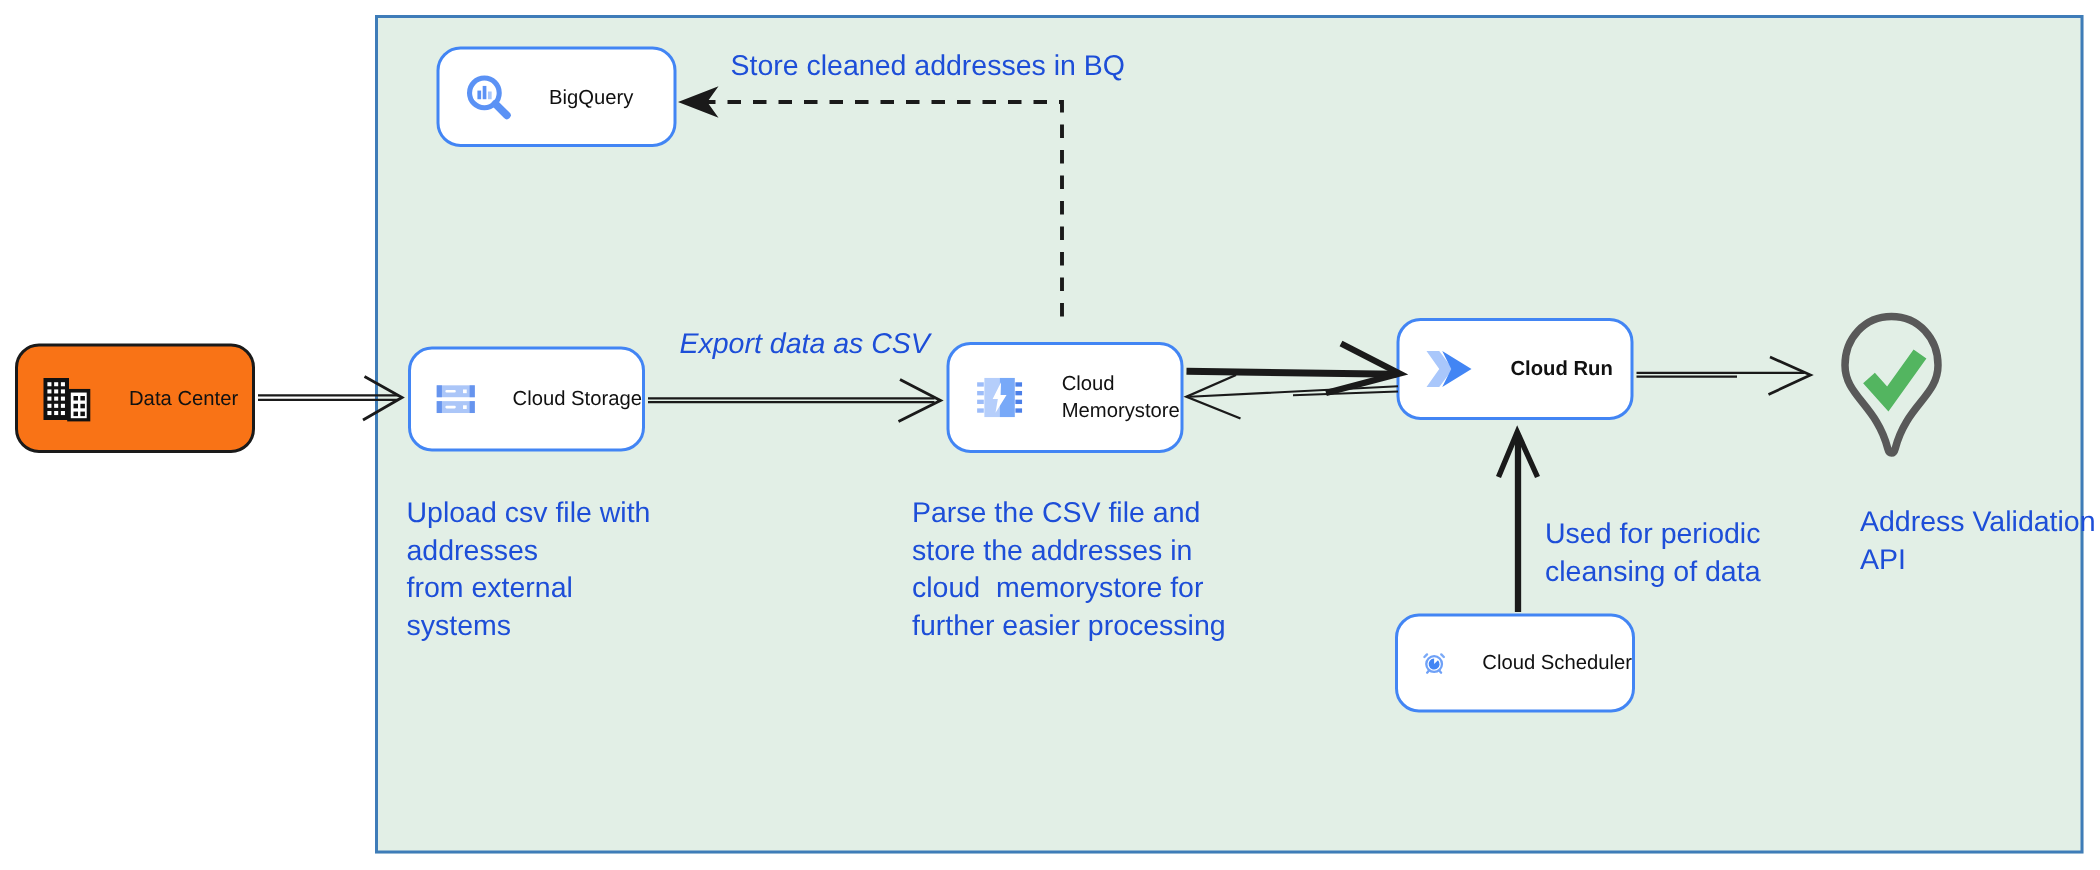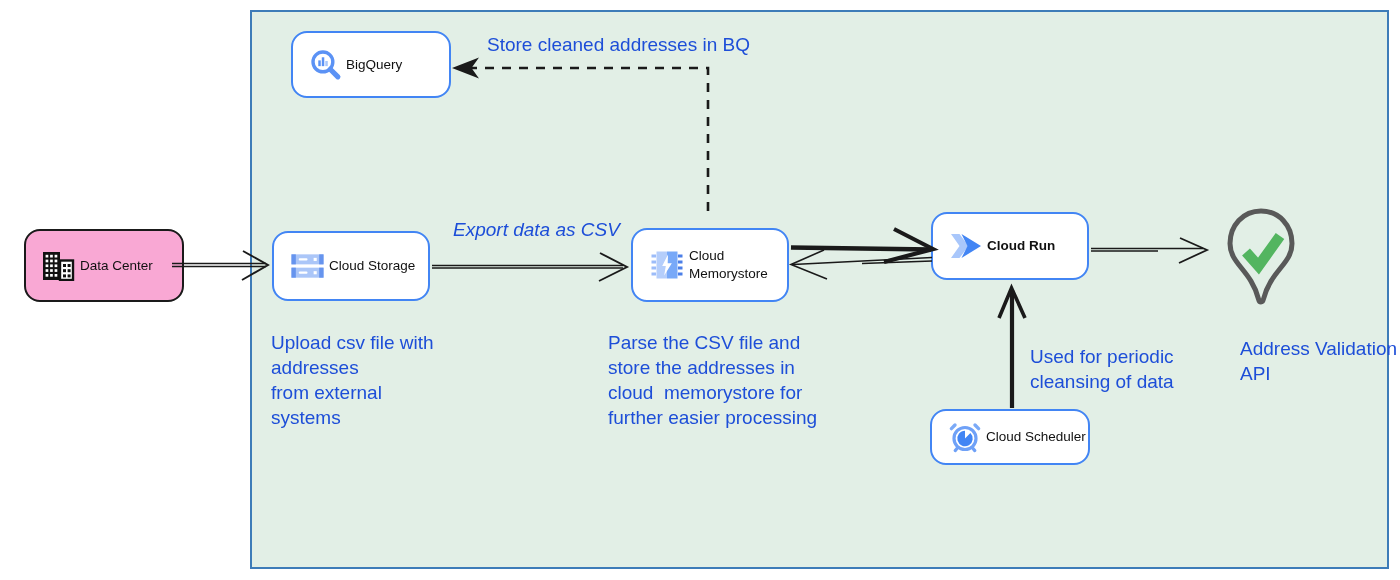--- a/index.html
+++ b/index.html
@@ -7,31 +7,31 @@
     width:1400px;height:580px;position:relative;background:#ffffff;
     font-family:"Liberation Sans", sans-serif;color:#111;overflow:hidden;
   }
   .container{
     position:absolute;left:250px;top:10px;width:1139px;height:559px;
     background:#e2efe6;border:2.5px solid #3e7cb8;box-sizing:border-box;
   }
   .node{
     position:absolute;display:flex;align-items:center;box-sizing:border-box;
     border-radius:16px;background:#fff;border:2.5px solid #4285f4;
-    padding-left:16px;gap:4px;
+    padding-left:16px;gap:24px;
   }
   .node .label{font-size:13.5px;line-height:1.3;color:#111;}
   .nowrap{white-space:nowrap;}
-  #node-data-center{left:10px;top:229px;width:160px;height:73px;background:#f9a8d4;border-color:#1a1a1a;margin-left:14px;}
+  #node-data-center{left:10px;top:229px;width:160px;height:73px;background:#f97316;border-color:#1a1a1a;}
   #node-bigquery{left:291px;top:31px;width:160px;height:67px;}
   #node-cloud-storage{left:272px;top:231px;width:158px;height:70px;}
   #node-cloud-memorystore{left:631px;top:228px;width:158px;height:74px;}
   #node-cloud-memorystore .label{width:82px;}
   #node-cloud-run{left:931px;top:212px;width:158px;height:68px;font-weight:bold;}
-  #node-cloud-scheduler{left:930px;top:409px;width:160px;height:56px;}
+  #node-cloud-scheduler{left:930px;top:409px;width:160px;height:66px;}
   .note{
     position:absolute;font-size:19px;line-height:25px;color:#1d4ed8;
     white-space:pre-wrap;
   }
   #note-store-bq{left:487px;top:32px;}
   #note-export-csv{left:453px;top:217px;font-style:italic;}
   #note-upload{left:271px;top:330px;}
   #note-parse{left:608px;top:330px;}
   #note-scheduler{left:1030px;top:344px;}
   #label-pin{left:1240px;top:336px;width:160px;}

